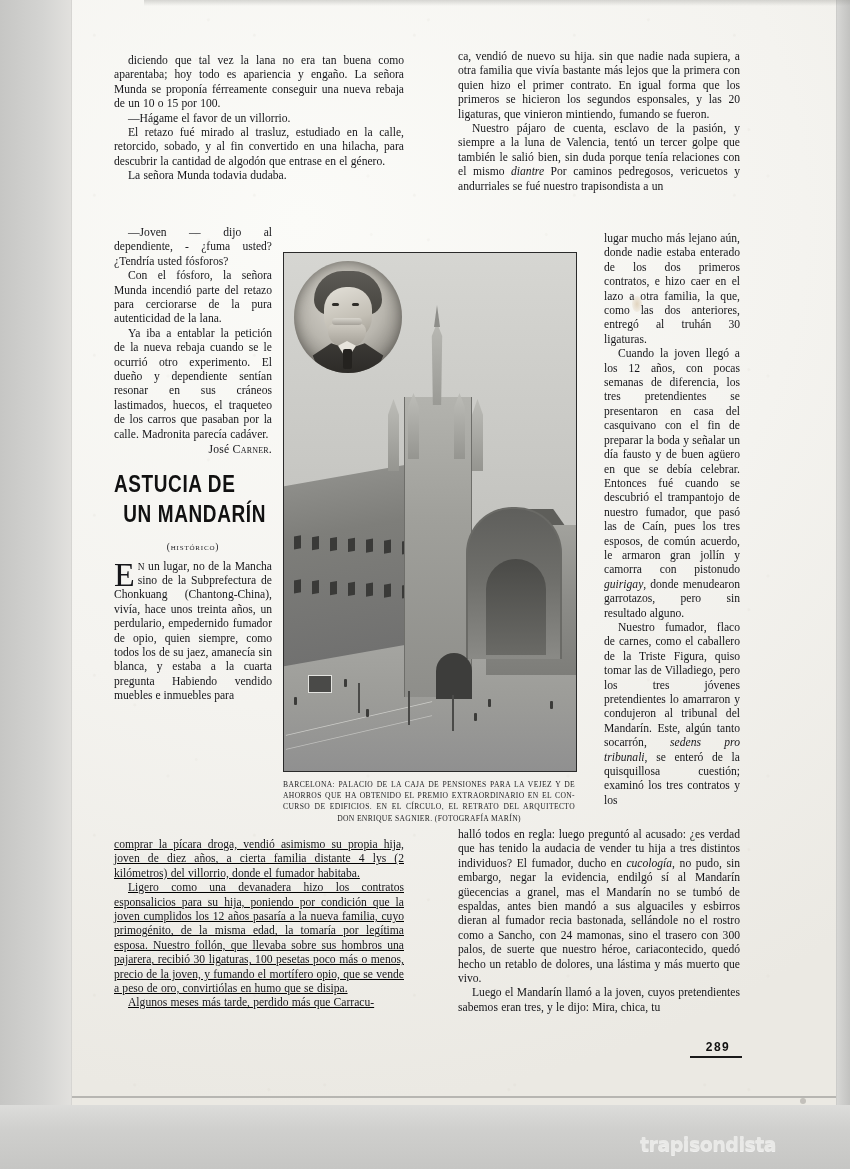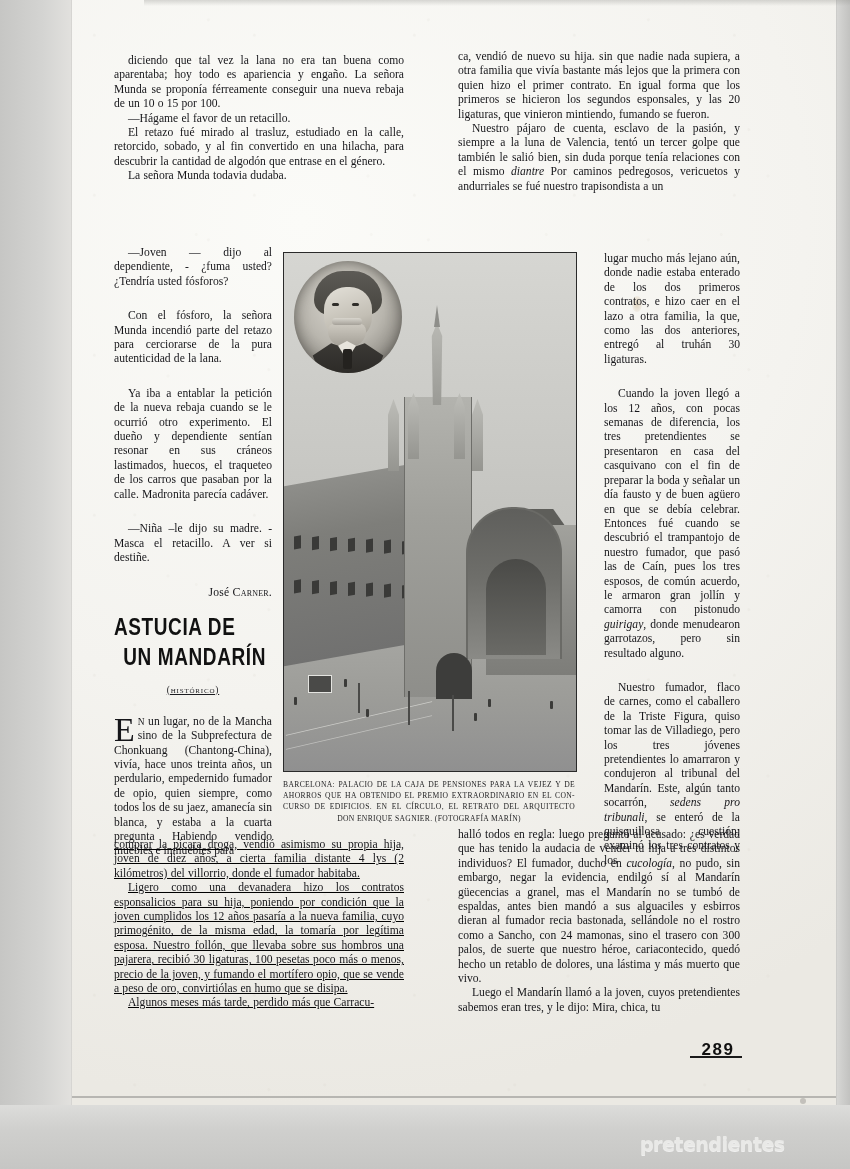--- a/index.html
+++ b/index.html
@@ -153,21 +153,20 @@
     text-align: right;
     padding-right: 6px;
   }
   .subhead {
     margin: 14px 0 8px 0;
     text-align: center;
     font-size: 9.4px;
     font-variant: small-caps;
     letter-spacing: 0.8px;
     color: #1c1c20;
-    text-decoration: underline;
   }
 
   
   p.dropcap {
     margin: 0;
     font-size: 11.6px;
     line-height: 14.4px;
     text-align: justify;
     text-indent: 0;
     color: #16161a;
@@ -363,21 +362,20 @@
   }
   .right-narrow {
     position: absolute;
     left: 604px;
     top: 232px;
     width: 136px;
   }
   .right-narrow p, .left-narrow p {
     font-size: 11.6px;
     line-height: 14.4px;
-    margin-top: 20px;
   }
 
   .top-left-col {
     position: absolute; left:114px; top:54px; width:290px;
   }
   .top-right-col {
     position: absolute; left:458px; top:50px; width:282px;
   }
   .bottom-left-col {
     position: absolute; left:114px; top:838px; width:290px;text-decoration:underline;
@@ -387,21 +385,21 @@
   }
 
   .pagenum {
     position: absolute;
     left: 694px;
     top: 1040px;
     width: 48px;
     text-align: center;
     font-family: "Liberation Sans", sans-serif;
     font-weight: bold;
-    font-size: 17px;
+    font-size: 12px;
     letter-spacing: 1.5px;
     color: #111;
   }
   .pagenum-rule {
     position: absolute;
     left: 690px;
     top: 1056px;
     width: 52px;
     height: 2px;
     background: #1a1a1a;
@@ -440,30 +438,29 @@
     <div class="stain-a"></div>
     <div class="stain-b"></div>
     <div class="sheet-top-shadow"></div>
   </div>
   <div class="fold-line"></div>
   <div class="sheet-bottom"></div>
   <div class="corner-mark"></div>
 
   <div class="top-left-col">
     <p class="body">diciendo que tal vez la lana no era tan buena como aparentaba; hoy todo es apariencia y engaño. La señora Munda se proponía férreamente conseguir una nueva rebaja de un 10 o 15 por 100.</p>
-    <p class="body">—Hágame el favor de un retacillo.</p>
+    <p class="body">—Hágame el favor de un villorrio.</p>
     <p class="body">El retazo fué mirado al trasluz, estudiado en la calle, retorcido, sobado, y al fin convertido en una hilacha, para descubrir la cantidad de algodón que entrase en el género.</p>
     <p class="body">La señora Munda todavia dudaba.</p>
   </div>
 
   <div class="left-narrow">
     <p class="body">—Joven — dijo al dependiente, - ¿fuma usted? ¿Tendría usted fósforos?</p>
     <p class="body">Con el fósforo, la señora Munda incendió parte del retazo para cerciorarse de la pura autenticidad de la lana.</p>
     <p class="body">Ya iba a entablar la petición de la nueva rebaja cuando se le ocurrió otro experimento. El dueño y dependiente sentían resonar en sus cráneos lastimados, huecos, el traqueteo de los carros que pasaban por la calle. Madronita parecía cadáver.</p>
-    <p class="body">—Niña –le dijo su madre. - Masca el retacillo. A ver si destiñe.</p>
     <p class="sig">
       <span>José </span><span class="sc">Carner.</span>
     </p>
 
     <div class="headline">
       <span class="l1">ASTUCIA DE</span>
       <span class="l2">UN MANDARÍN</span>
     </div>
     <div class="subhead">(histórico)</div>
 
@@ -560,15 +557,15 @@
   </div>
 
   <div class="bottom-right-col">
     <p class="body noindent">halló todos en regla: luego preguntó al acusado: ¿es verdad que has tenido la audacia de vender tu hija a tres distintos individuos? El fumador, ducho en <i>cucología</i>, no pudo, sin embargo, negar la evidencia, endilgó sí al Mandarín güecencias a granel, mas el Mandarín no se tumbó de espaldas, antes bien mandó a sus alguaciles y esbirros dieran al fumador recia bastonada, sellándole no el rostro como a Sancho, con 24 mamonas, sino el trasero con 300 palos, de suerte que nuestro héroe, cariacontecido, quedó hecho un retablo de dolores, una lástima y más muerto que vivo.</p>
     <p class="body">Luego el Mandarín llamó a la joven, cuyos pretendientes sabemos eran tres, y le dijo: Mira, chica, tu</p>
   </div>
 
   <div class="pagenum">289</div>
   <div class="pagenum-rule"></div>
 
-  <div class="watermark">pretendientes</div>
+  <div class="watermark">trapisondista</div>
 
 </div>
 
 </body></html>

